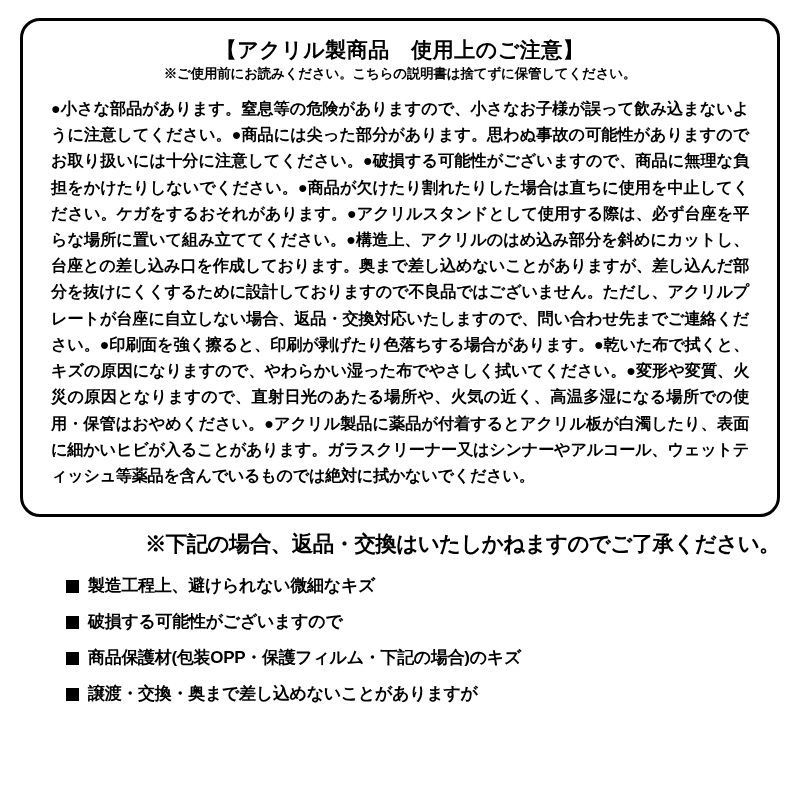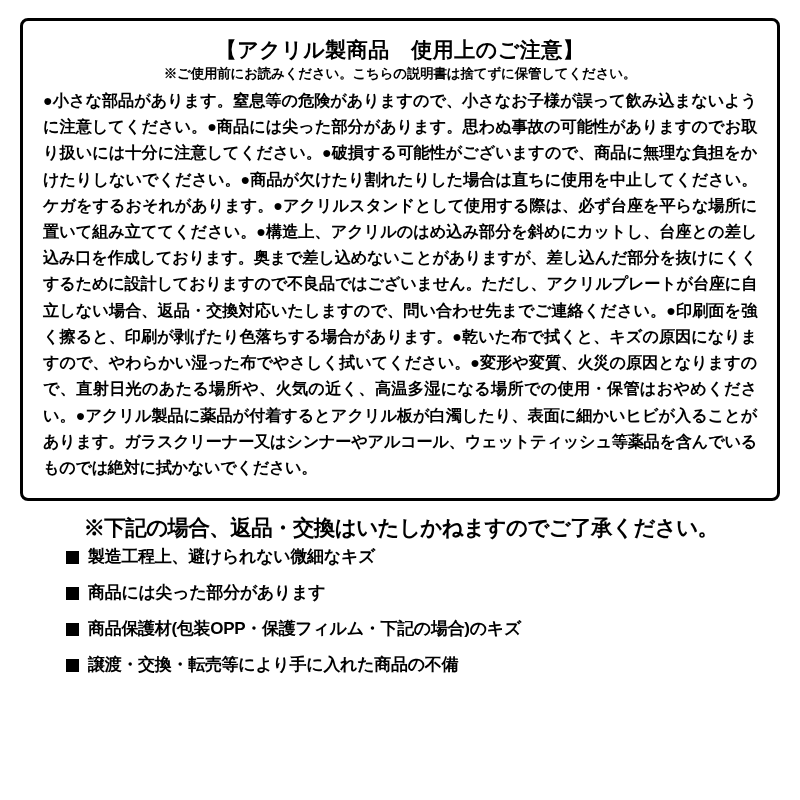--- a/index.html
+++ b/index.html
@@ -19,21 +19,21 @@
     width: 800px;
     height: 800px;
     box-sizing: border-box;
     padding: 18px 20px 10px 20px;
   }
 
   
   .notice-card {
     box-sizing: border-box;
     border: 3px solid #000000;
-    border-radius: 8px;
+    border-radius: 20px;
     padding: 12px 14px 14px 14px;
     width: 760px;
     margin: 0 auto;
   }
 
   .notice-title {
     text-align: center;
     font-size: 21px;
     font-weight: bold;
     letter-spacing: 0.5px;
@@ -50,37 +50,37 @@
     letter-spacing: -0.2px;
   }
 
   .notice-body {
     font-size: 16.2px;
     font-weight: bold;
     line-height: 1.62;
     text-align: justify;
     text-justify: inter-character;
     letter-spacing: -0.35px;
-    margin: 4px;
+    margin: 12px;
     padding: 0 2px;
   }
 
   
   .bottom-section {
     width: 760px;
     margin: 14px auto 0 auto;
   }
 
   .bottom-heading {
     font-size: 21.5px;
     font-weight: bold;
     line-height: 1.3;
     letter-spacing: -0.6px;
-    margin: 0 0 3px 0;
-    text-align: center;
+    margin: 0 0 16px 0;
+    text-align: right;
     padding-left: 2px;
   }
 
   .bullet-list {
     list-style: none;
     margin: 0;
     padding: 0 0 0 10px;
   }
 
   .bullet-item {
@@ -122,26 +122,26 @@
   <div class="bottom-section">
     <div class="bottom-heading">※下記の場合、返品・交換はいたしかねますのでご了承ください。</div>
 
     <ul class="bullet-list">
       <li class="bullet-item">
         <span class="bullet-square"></span>
         <span class="bullet-text">製造工程上、避けられない微細なキズ</span>
       </li>
       <li class="bullet-item">
         <span class="bullet-square"></span>
-        <span class="bullet-text">商品には尖った部分があります</span>
+        <span class="bullet-text">破損する可能性がございますので</span>
       </li>
       <li class="bullet-item">
         <span class="bullet-square"></span>
         <span class="bullet-text">商品保護材(包装OPP・保護フィルム・下記の場合)のキズ</span>
       </li>
       <li class="bullet-item">
         <span class="bullet-square"></span>
-        <span class="bullet-text">譲渡・交換・転売等により手に入れた商品の不備</span>
+        <span class="bullet-text">譲渡・交換・奥まで差し込めないことがありますが</span>
       </li>
     </ul>
   </div>
 
 </div>
 
 </body></html>

